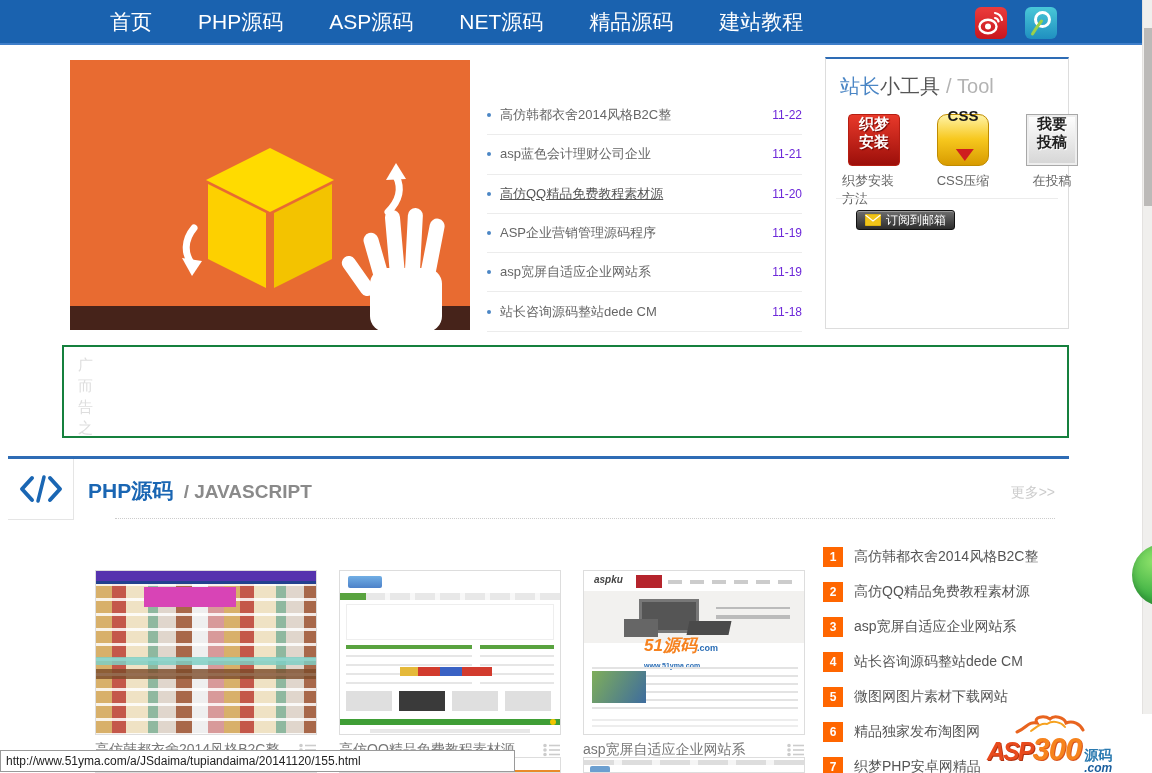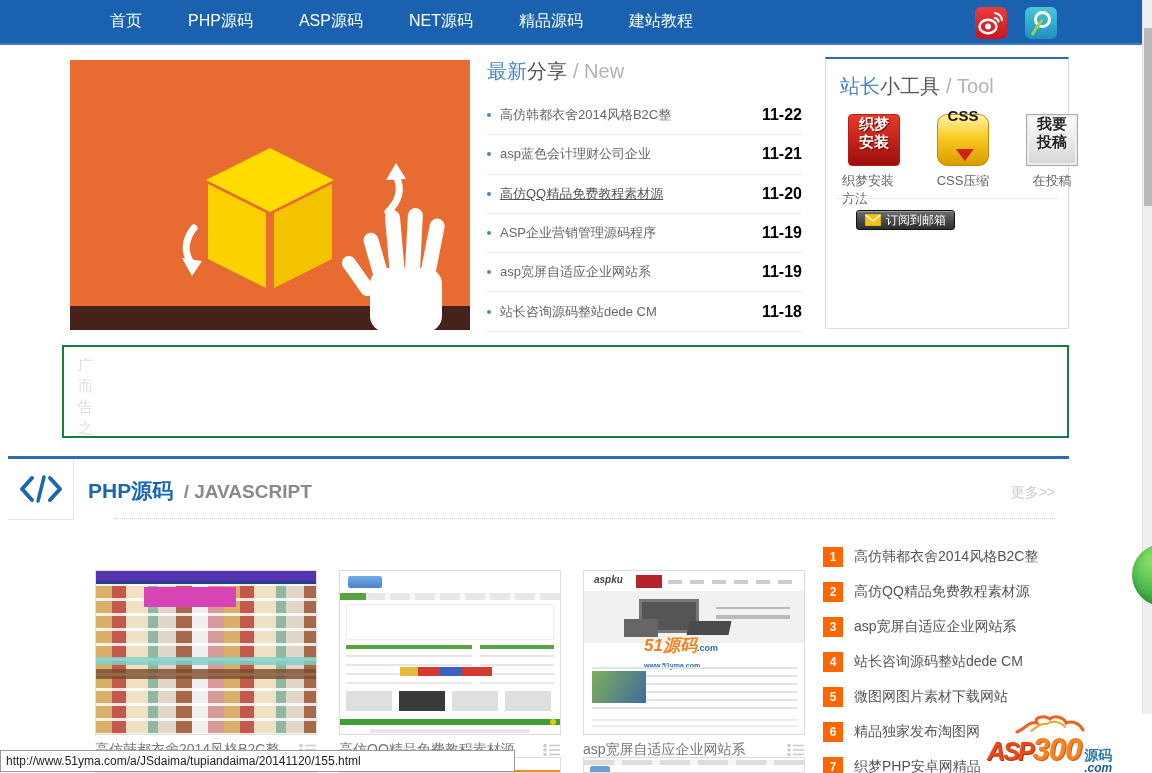--- a/index.html
+++ b/index.html
@@ -4,21 +4,21 @@
 <style>
   * { margin:0; padding:0; box-sizing:border-box; }
   html,body { background:#fff; }
   body { font-family:"Liberation Sans","DejaVu Sans",sans-serif; }
   #page { position:relative; width:1152px; height:773px; background:#fff; overflow:hidden; }
 
   
   .nav { position:absolute; left:0; top:0; width:1142px; height:45px;
          background:#1a62af; border-bottom:2px solid #3e7ec9; display:flex; align-items:center; }
   .nav-items { display:flex; gap:46px; padding-left:110px; }
-  .nav-item { color:#fff; font-size:16px; cursor:pointer; white-space:nowrap; }
+  .nav-item { color:#fff; font-size:21px; cursor:pointer; white-space:nowrap; }
   .soc { position:absolute; top:7px; width:32px; height:32px; border-radius:6px; cursor:pointer; }
   .soc-weibo { left:975px; background:linear-gradient(#ec3c3c,#c8161d); }
   .soc-tqq  { left:1025px; background:linear-gradient(#49c8d8,#1f8fc0); }
   .soc svg { position:absolute; left:0; top:0; }
 
   
   .scrollbar { position:absolute; left:1142px; top:0; width:10px; height:773px; background:#f0efed; border-left:1px solid #e4e2e0; }
   .scroll-thumb { position:absolute; left:1px; top:28px; width:8px; height:178px; background:#bcbab8; }
 
   
@@ -29,21 +29,21 @@
   .new-panel { position:absolute; left:487px; top:58px; width:315px; height:272px; }
   .panel-title { font-size:20px; white-space:nowrap; }
   .pt-hl { color:#4b86c5; }
   .pt-rest { color:#555; }
   .pt-en { color:#b3b3b3; margin-left:6px; }
   .new-list { position:absolute; left:0; top:38px; width:315px; }
   .new-row { height:39.3px; display:flex; align-items:center; border-bottom:1px solid #ececec; }
   .dot { width:4px; height:4px; border-radius:50%; background:#4b86c5; margin-right:9px; flex:0 0 auto; }
   .new-link { color:#666; font-size:13px; text-decoration:none; cursor:pointer; }
   .new-link.hovered { text-decoration:underline; color:#555; }
-  .new-date { margin-left:auto; color:#000000; font-size:16px;font-weight:bold; }
+  .new-date { margin-left:auto; color:#6d28d9; font-size:12px; }
 
   
   .tool-panel { position:absolute; left:825px; top:57px; width:244px; height:272px; background:#fff;
                 border:1px solid #ddd; border-top:2px solid #2e6cb5; }
   .tool-title { position:absolute; left:14px; top:14px; }
   .tools { position:absolute; left:16px; top:55px; display:flex; gap:25px; }
   .tool { width:64px; display:flex; flex-direction:column; align-items:center; cursor:pointer; }
   .tool-ico { width:52px; height:52px; display:flex; flex-direction:column; align-items:center; justify-content:flex-start; line-height:18px; }
   .ico-dede { background:linear-gradient(#e8392a,#9c0f0a); border-radius:4px; color:#fff; font-weight:bold; font-size:15px;
               text-shadow:1px 1px 1px #6d0400; border:1px solid #b61e12; }
@@ -226,23 +226,20 @@
         <rect x="336" y="148" width="15" height="86" rx="7.5" transform="rotate(3 343 191)"></rect>
         <rect x="354" y="158" width="15" height="74" rx="7.5" transform="rotate(11 361 195)"></rect>
         <rect x="281" y="193" width="14" height="46" rx="7" transform="rotate(-35 288 216)"></rect>
         <rect x="300" y="208" width="72" height="64" rx="16"></rect>
         <rect x="312" y="246" width="52" height="24"></rect>
       </g>
     </svg>
   </div>
 
   <div class="new-panel">
-    <div class="panel-title">
-      <span class="pt-hl">最新</span><span class="pt-rest">分享</span><span class="pt-en">/ New</span>
-    </div>
     <div class="new-list">
       <div class="new-row">
         <span class="dot"></span>
         <a class="new-link">高仿韩都衣舍2014风格B2C整</a>
         <span class="new-date">11-22</span>
       </div>
       <div class="new-row">
         <span class="dot"></span>
         <a class="new-link">asp蓝色会计理财公司企业</a>
         <span class="new-date">11-21</span>

